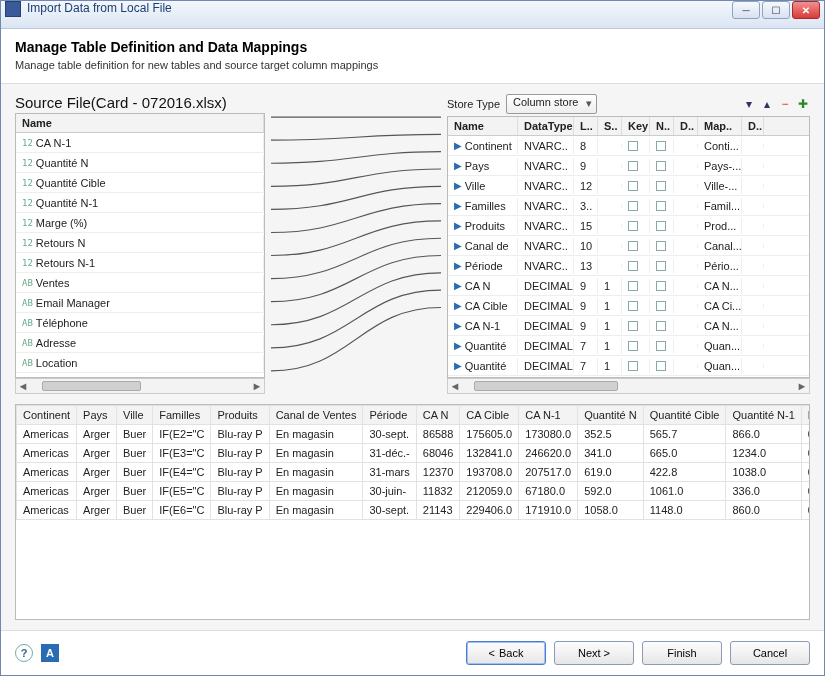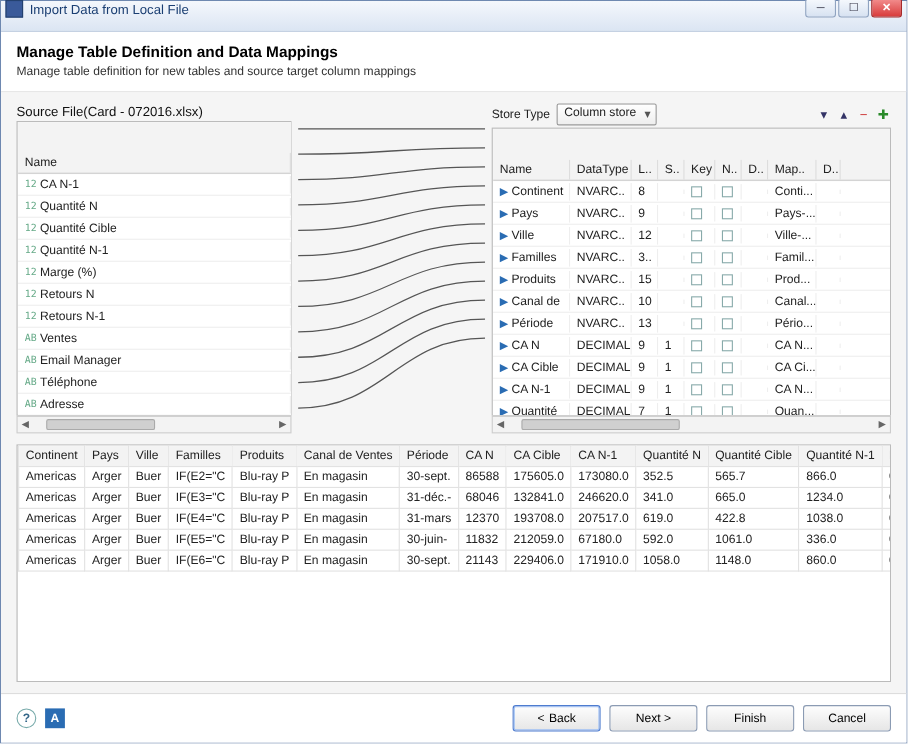--- a/index.html
+++ b/index.html
@@ -1,46 +1,46 @@
 <!DOCTYPE html>
 <html><head>
 <meta charset="utf-8">
 <style>
 * { box-sizing: border-box; font-family: "Segoe UI", Tahoma, sans-serif; }
 body { margin: 0; background: #fff; font-size: 11px; color: #222; }
 
 
 .window { width: 825px; height: 676px; border: 1px solid #6e88b0; background: #fff; display: flex; flex-direction: column; }
-.titlebar { height: 28px; background: linear-gradient(#f4f7fc, #dbe5f3); display: flex; align-items: flex-end; padding: 12px 4px; border-bottom: 1px solid #b8c7dc; }
+.titlebar { height: 28px; background: linear-gradient(#f4f7fc, #dbe5f3); display: flex; align-items: flex-start; padding: 0 4px; border-bottom: 1px solid #b8c7dc; }
 .titlebar .app-icon { width:16px; height:16px; background:#3a5a9a; margin-right:6px; border:1px solid #24416f; }
 .titlebar .title { color:#1a3e72; font-size:12px; flex:1; }
 .winbtns { display:flex; gap:2px; }
 .winbtn { width:28px; height:18px; border:1px solid #8fa3c0; border-radius:3px; background:linear-gradient(#f6f9fd,#d7e2f1); display:flex; align-items:center; justify-content:center; font-size:10px; color:#334; cursor:pointer;}
 .winbtn.close { background:linear-gradient(#f38f8f,#d83b3b); border-color:#a52a2a; color:#fff; font-weight:bold;}
 .winbtn.min::before{content:"─";}
 .winbtn.max::before{content:"☐";}
 .winbtn.close::before{content:"✕";}
 
 
 .header { padding: 10px 14px 12px; border-bottom:1px solid #ddd; background:#fff;}
 .header h1 { margin:0 0 4px; font-size:14px; font-weight:600; color:#000;}
 .header p { margin:0; font-size:11px; color:#333;}
 
 
 .body { flex:1; padding:10px 14px; display:flex; flex-direction:column; gap:10px; overflow:hidden; background:#f5f5f5;}
 .panels { display:flex; gap:6px; height:300px;}
 .panel { flex:1; display:flex; flex-direction:column; min-width:0;}
-.panel .panel-title { font-size:12px; color:#111; margin-bottom:2px;}
+.panel .panel-title { font-size:15px; color:#111; margin-bottom:2px;}
 .panel .panel-sub { display:flex; align-items:center; gap:6px; font-size:11px; margin-bottom:2px;}
 .panel .toolbar { margin-left:auto; display:flex; gap:4px; align-items:center;}
 .panel .toolbar .tbtn { width:14px; height:14px; display:flex; align-items:center; justify-content:center; font-size:12px; cursor:pointer;}
 .tbtn.plus{color:#2a8a2a;} .tbtn.minus{color:#c33;} .tbtn.up,.tbtn.down{color:#336;} .tbtn.x{color:#336;}
 .listbox { flex:1; border:1px solid #bbb; background:#fff; overflow:auto; font-size:11px;}
 .listbox .hdr { display:flex; border-bottom:1px solid #ccc; background:#f3f3f3; position:sticky; top:0;}
-.listbox .hdr .hc { padding:3px 6px; border-right:1px solid #ddd; font-weight:400; color:#222; white-space:nowrap;margin-top:28px;}
+.listbox .hdr .hc { padding:3px 6px; border-right:1px solid #ddd; font-weight:700; color:#222; white-space:nowrap;}
 .listbox .row { display:flex; border-bottom:1px solid #eee; height:20px; align-items:center;}
 .cell { padding:2px 6px; border-right:1px solid #eee; white-space:nowrap; overflow:hidden; text-overflow:ellipsis; display:flex; align-items:center; gap:3px;}
 .type-tag { font-size:9px; color:#6a8; font-family:monospace; }
 .tiny-cbx { width:10px; height:10px; border:1px solid #8aa; background:#fff; display:inline-block;}
 .play { color:#2a6cb3; font-size:10px;}
 
 
 .curves { width:170px; display:flex; align-items:stretch;}
 .curves svg{width:100%; height:100%;}
 

